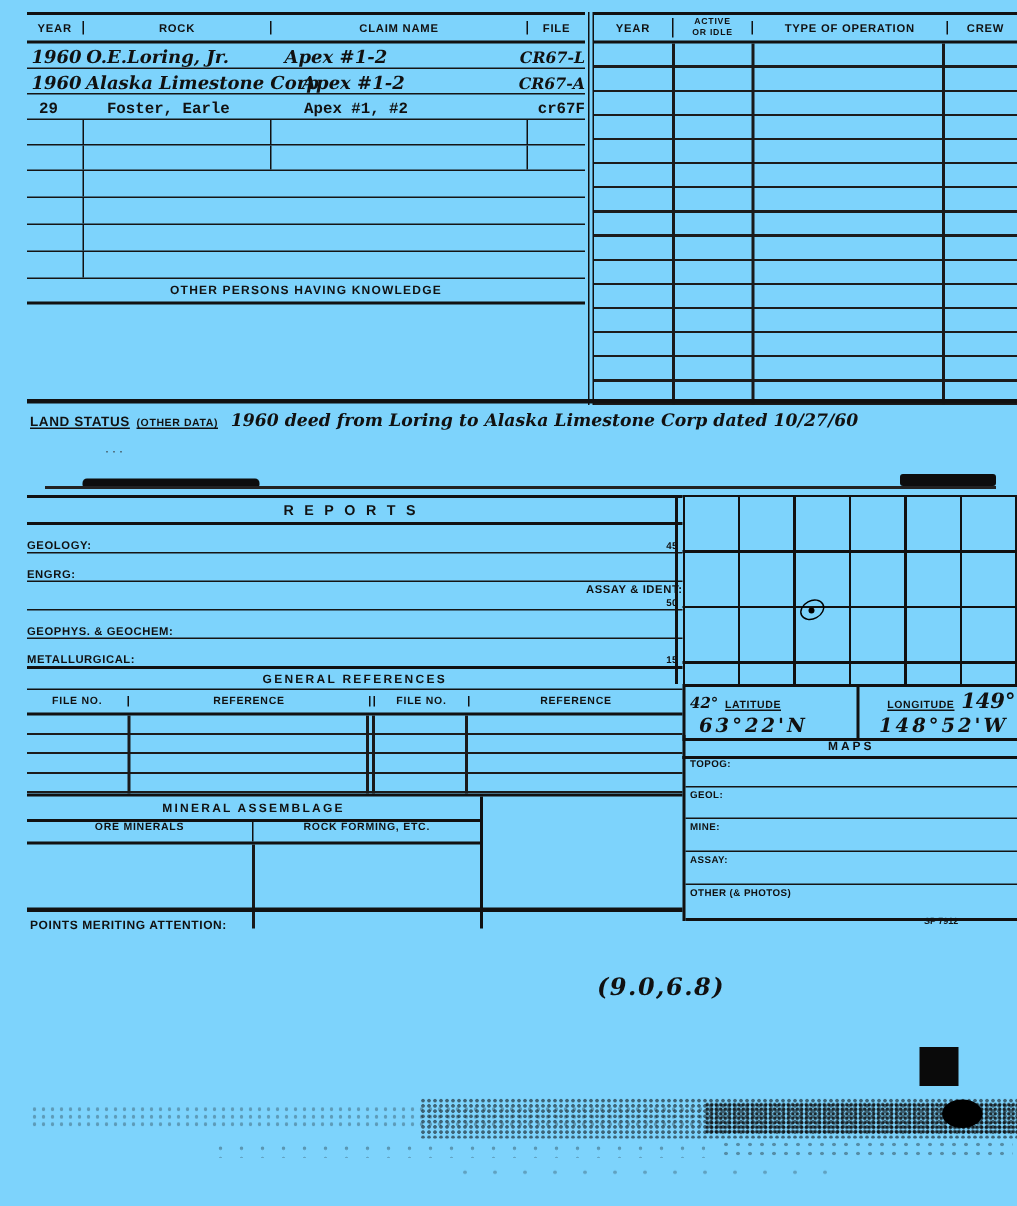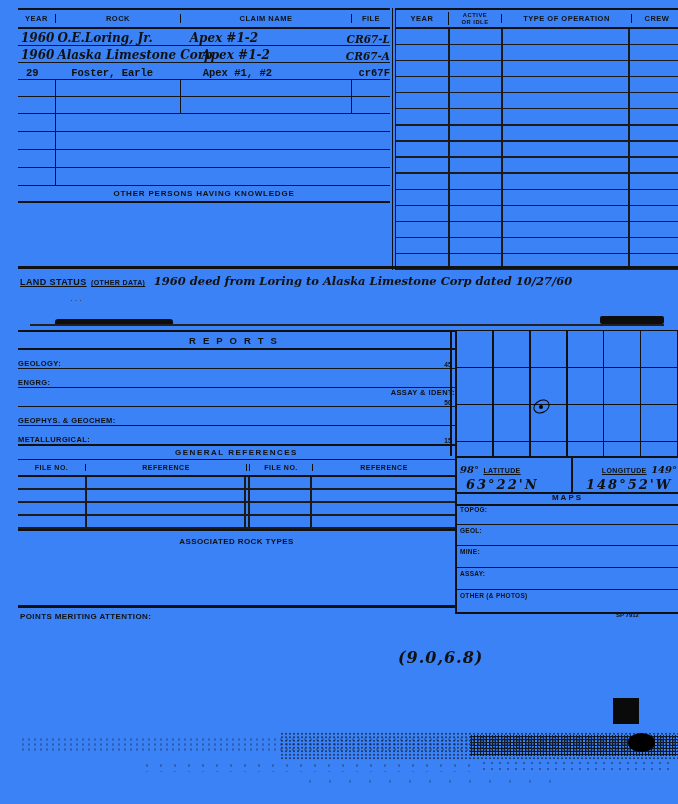--- a/index.html
+++ b/index.html
@@ -1,16 +1,16 @@
 <!DOCTYPE html>
 <html><head>
 <meta charset="utf-8">
 <style>
   html,body{margin:0;padding:0;background:#e8e8e8;}
-  .page{position:relative;width:678px;height:804px;background:#3b82f6;font-family:"Liberation Sans",sans-serif;color:#111;overflow:hidden;}
+  .page{position:relative;width:678px;height:804px;background:#7dd3fc;font-family:"Liberation Sans",sans-serif;color:#111;overflow:hidden;}
   .abs{position:absolute;}
   .lbl{font-weight:bold;font-size:7.5px;letter-spacing:.4px;color:#111;}
   .tiny{font-weight:bold;font-size:6.5px;letter-spacing:.3px;}
   .hand{font-family:"DejaVu Serif",serif;font-style:italic;font-weight:bold;font-size:12px;white-space:nowrap;}
   .typed{font-family:"Liberation Mono",monospace;font-weight:bold;font-size:10.5px;white-space:nowrap;}
   .hrow{display:flex;align-items:center;}
   .hcell{text-align:center;font-weight:bold;font-size:7.5px;letter-spacing:.5px;}
   .bl{border-left:1.5px solid #111;}
   .row{display:flex;align-items:flex-end;border-bottom:1.5px solid #151515;}
   .band{text-align:center;font-weight:bold;font-size:8px;letter-spacing:.8px;border-bottom:2px solid #111;display:flex;align-items:center;justify-content:center;}
@@ -148,44 +148,53 @@
       <div class="hcell bl" style="flex:1;font-size:7px">REFERENCE</div>
     </div>
     <div style="position:relative;height:52px;background:repeating-linear-gradient(to bottom,transparent 0 11.5px,#1c1c1c 11.5px 13px);">
       <div class="vline" style="left:67px;height:52px"></div>
       <div class="vline" style="left:226px;height:52px"></div>
       <div class="vline" style="left:230px;height:52px"></div>
       <div class="vline" style="left:292px;height:52px"></div>
     </div>
 
     <div style="display:flex;height:88px;border-top:2px solid #111;">
-      <div class="lbl" style="flex:1;text-align:center;padding-top:5px;font-size:8px;line-height:1.4;">ASSOCIATED ROCK TYPES</div>
+      <div style="width:302px;border-right:2px solid #111;display:flex;flex-direction:column;position:relative;">
+        <div class="band" style="height:15px;letter-spacing:1.5px;">MINERAL ASSEMBLAGE</div>
+        <div style="display:flex;height:13px;border-bottom:2px solid #111;">
+          <div class="hcell" style="width:150px;font-size:7px;border-right:1.5px solid #111;">ORE MINERALS</div>
+          <div class="hcell" style="flex:1;font-size:7px;">ROCK FORMING, ETC.</div>
+        </div>
+        <div style="flex:1;position:relative;">
+            <div class="vline" style="left:150px;height:100%"></div>
+          </div>
+      </div>
     </div>
   </div>
 
   <div class="abs" style="left:18px;top:605px;width:437px;height:2.5px;background:#111"></div>
   <div class="abs lbl" style="left:20px;top:612px;font-size:8px;">POINTS MERITING ATTENTION:</div>
 
   <div class="abs" style="left:450px;top:330px;width:1.5px;height:126px;background:#111"></div>
   <div class="abs" style="left:455px;top:330px;width:224px;height:126px;background-image:repeating-linear-gradient(to right,#111 0 1.5px,transparent 1.5px 37px),repeating-linear-gradient(to bottom,#111 0 1.5px,transparent 1.5px 37px);">
     <div>
       <div class="ring" style="left:78px;top:70px;"></div>
       <div class="dot" style="left:84px;top:75px;"></div>
     </div>
   </div>
 
   <div class="abs" style="left:455px;top:456px;width:223px;height:34px;display:flex;border:2px solid #111;">
     <div style="width:108px;border-right:2.5px solid #111;padding:1px 3px;">
-      <span class="hand" style="font-size:10px">98°</span>
+      <span class="hand" style="font-size:10px">42°</span>
       <span class="lbl" style="text-decoration:underline;font-size:7px">LATITUDE</span>
       <div class="hand" style="font-size:13px;padding-left:6px;letter-spacing:2px;">63°22'N</div>
     </div>
     <div style="flex:1;padding:1px 3px;text-align:right;">
       <span class="lbl" style="text-decoration:underline;font-size:7px">LONGITUDE</span>
-      <span class="hand" style="font-size:10px">149°</span>
+      <span class="hand" style="font-size:14px">149°</span>
       <div class="hand" style="font-size:13px;text-align:left;padding-left:10px;letter-spacing:2px;">148°52'W</div>
     </div>
   </div>
 
   <div class="abs band" style="left:455px;top:490px;width:221px;height:14px;border-left:2px solid #111;border-right:1.5px solid #111;letter-spacing:2px;">MAPS</div>
 
   <div class="abs" style="left:455px;top:504px;width:221px;border-left:2px solid #111;border-right:1.5px solid #111;">
     <div class="row" style="height:20px;align-items:flex-start;">
         <span class="tiny" style="padding:2px 0 0 3px">TOPOG:</span>
       </div>

